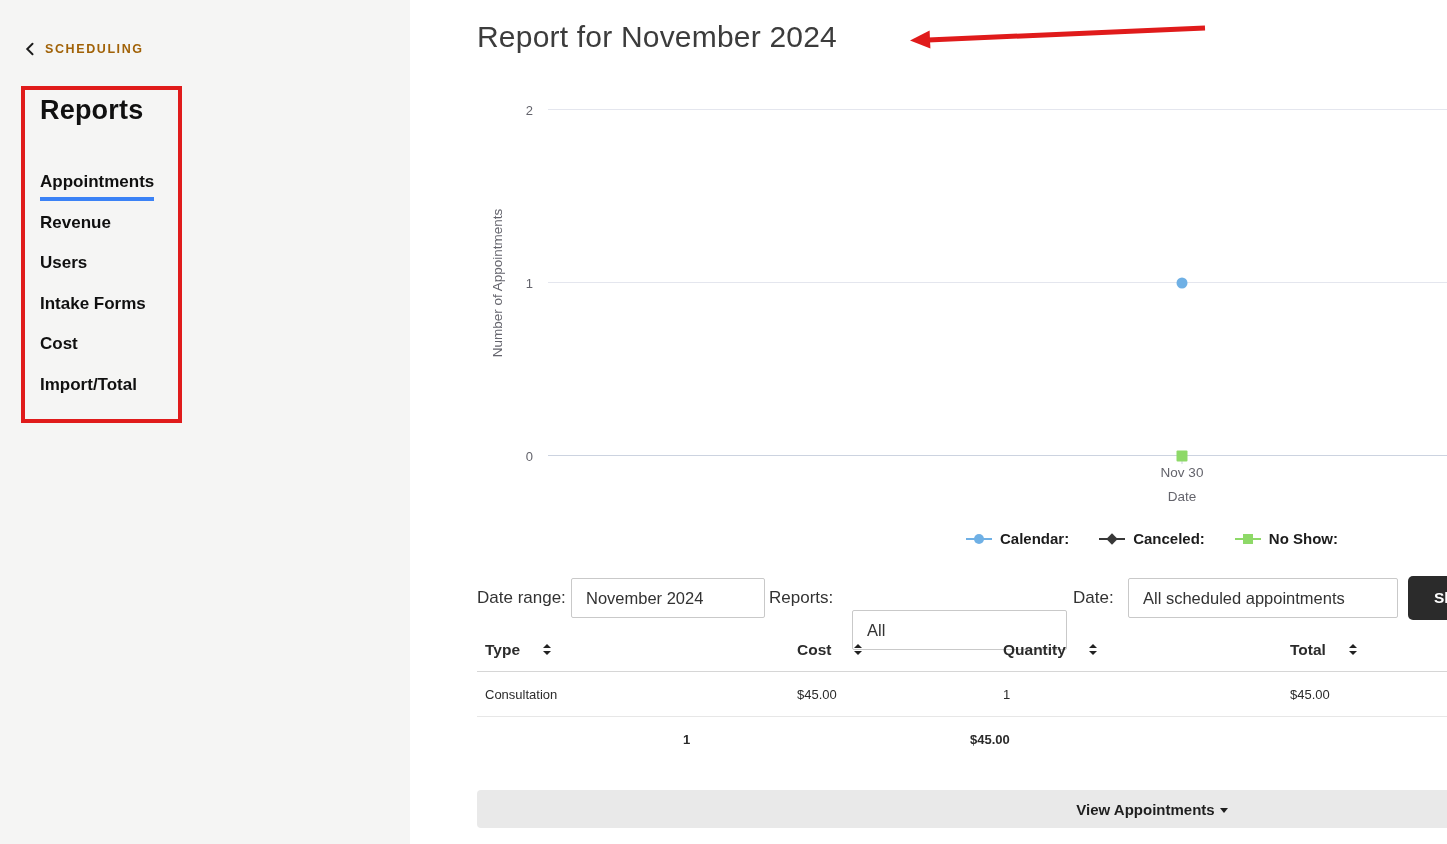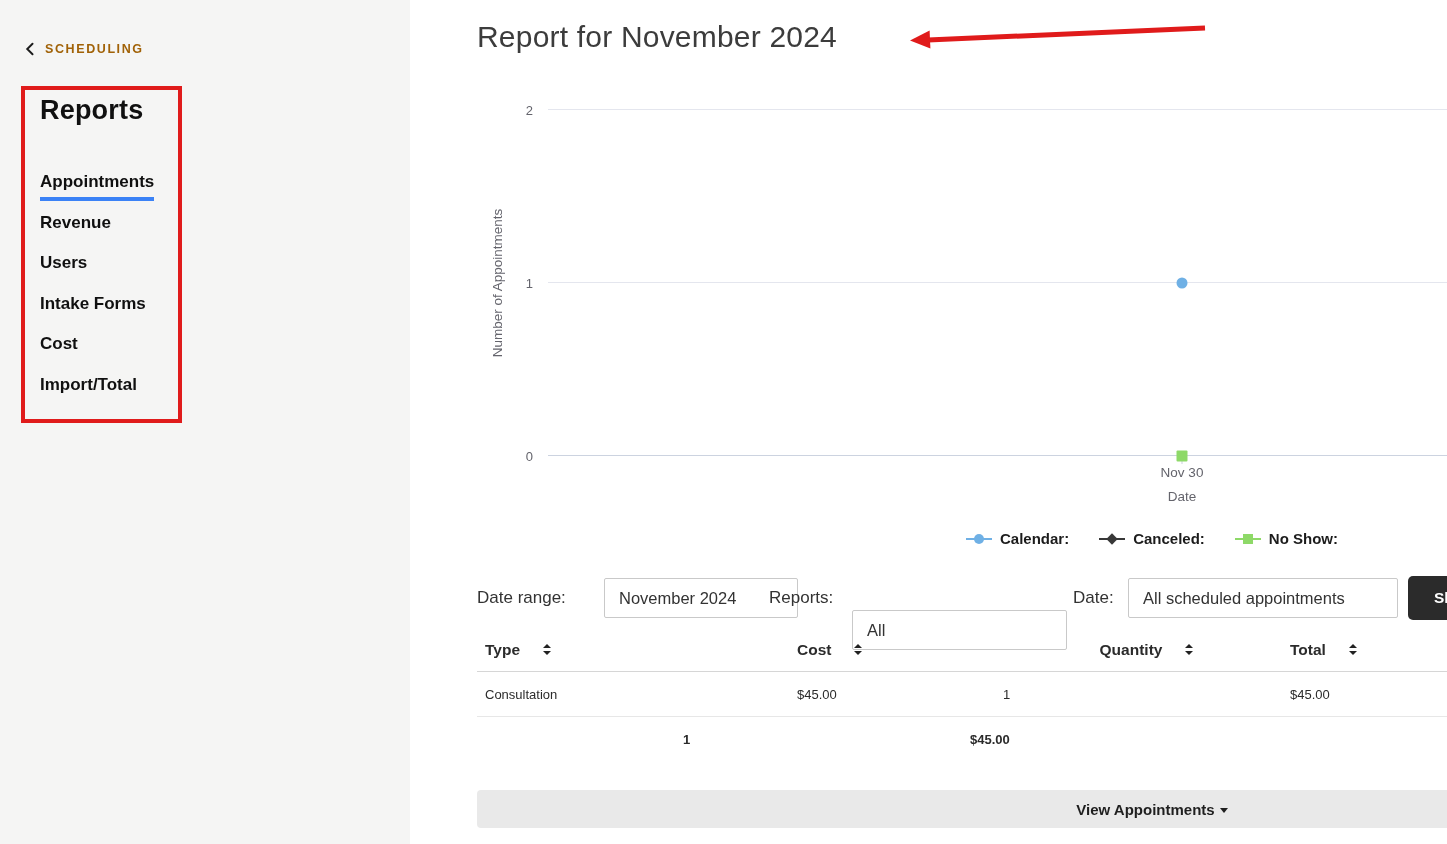--- a/index.html
+++ b/index.html
@@ -125,21 +125,21 @@
     position: absolute; top: 2px; line-height: 40px;
     font-size: 17px; color: #333;
   }
   .filter-input {
     position: absolute; top: 2px; height: 40px;
     border: 1px solid #c9c9c9; background: #fff; border-radius: 2px;
     font-family: "Liberation Sans", sans-serif;
     font-size: 16.5px; color: #333; padding: 0 14px; outline: none;
   }
   .lbl-date-range { left: 0; }
-  .in-date-range { left: 94px; width: 194px; margin-left: 33px; }
+  .in-date-range { left: 94px; width: 194px; }
   .lbl-calendar { left: 292px; }
   .in-calendar { left: 375px; width: 215px; margin-top: 32px; }
   .lbl-show { left: 596px; }
   .in-show { left: 651px; width: 270px; }
   .show-button {
     position: absolute; left: 931px; top: 0; height: 44px;
     min-width: 92px; padding: 0 26px;
     background: #2b2b2b; color: #fff; border: none; border-radius: 5px;
     font-family: "Liberation Sans", sans-serif;
     font-size: 15.5px; font-weight: 700; cursor: pointer;
@@ -147,21 +147,21 @@
 
   
   .report-table { position: absolute; left: 0; top: 628px; width: 1350px; }
   .t-row { display: flex; align-items: center; }
   .t-header { height: 44px; border-bottom: 1px solid #d6d6d6; }
   .t-data { height: 45px; border-bottom: 1px solid #e7e7e7; }
   .t-total { height: 45px; }
   .t-cell { font-size: 13px; color: #2b2b2b; }
   .c1 { width: 320px; padding-left: 8px; }
   .c2 { width: 206px; }
-  .c3 { width: 287px; justify-content: center; }
+  .c3 { width: 287px; }
   .c4 { flex: 1; }
   .t-header .t-cell { font-weight: 700; display: flex; align-items: center; gap: 23px; font-size: 15.5px; }
   .t-total .t-cell { font-weight: 700; }
   .sort-icon { display: inline-flex; flex-direction: column; gap: 2.5px; cursor: pointer; }
   .tri-up { width: 0; height: 0; border-left: 4px solid transparent; border-right: 4px solid transparent; border-bottom: 4.5px solid #222; }
   .tri-down { width: 0; height: 0; border-left: 4px solid transparent; border-right: 4px solid transparent; border-top: 4.5px solid #222; }
 
   
   .view-appointments {
     position: absolute; left: 0; top: 790px; width: 1350px; height: 38px;

